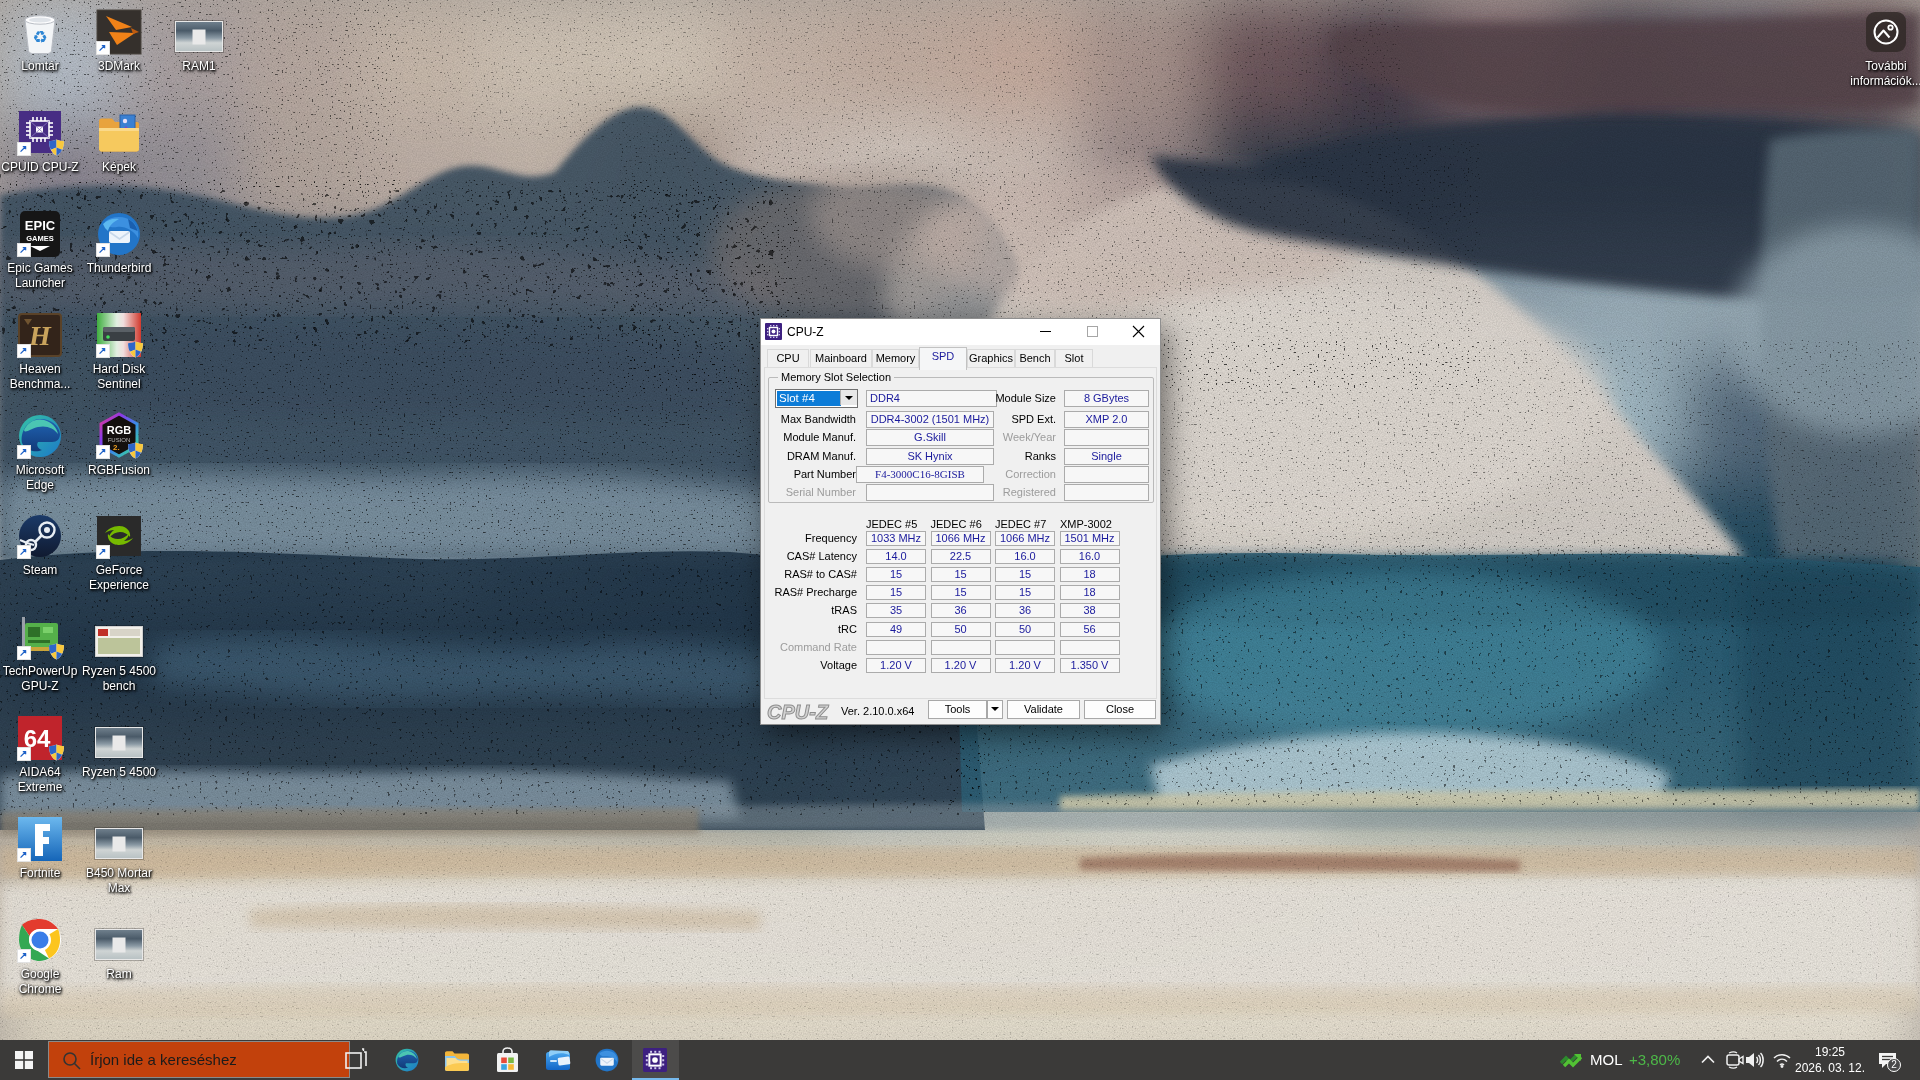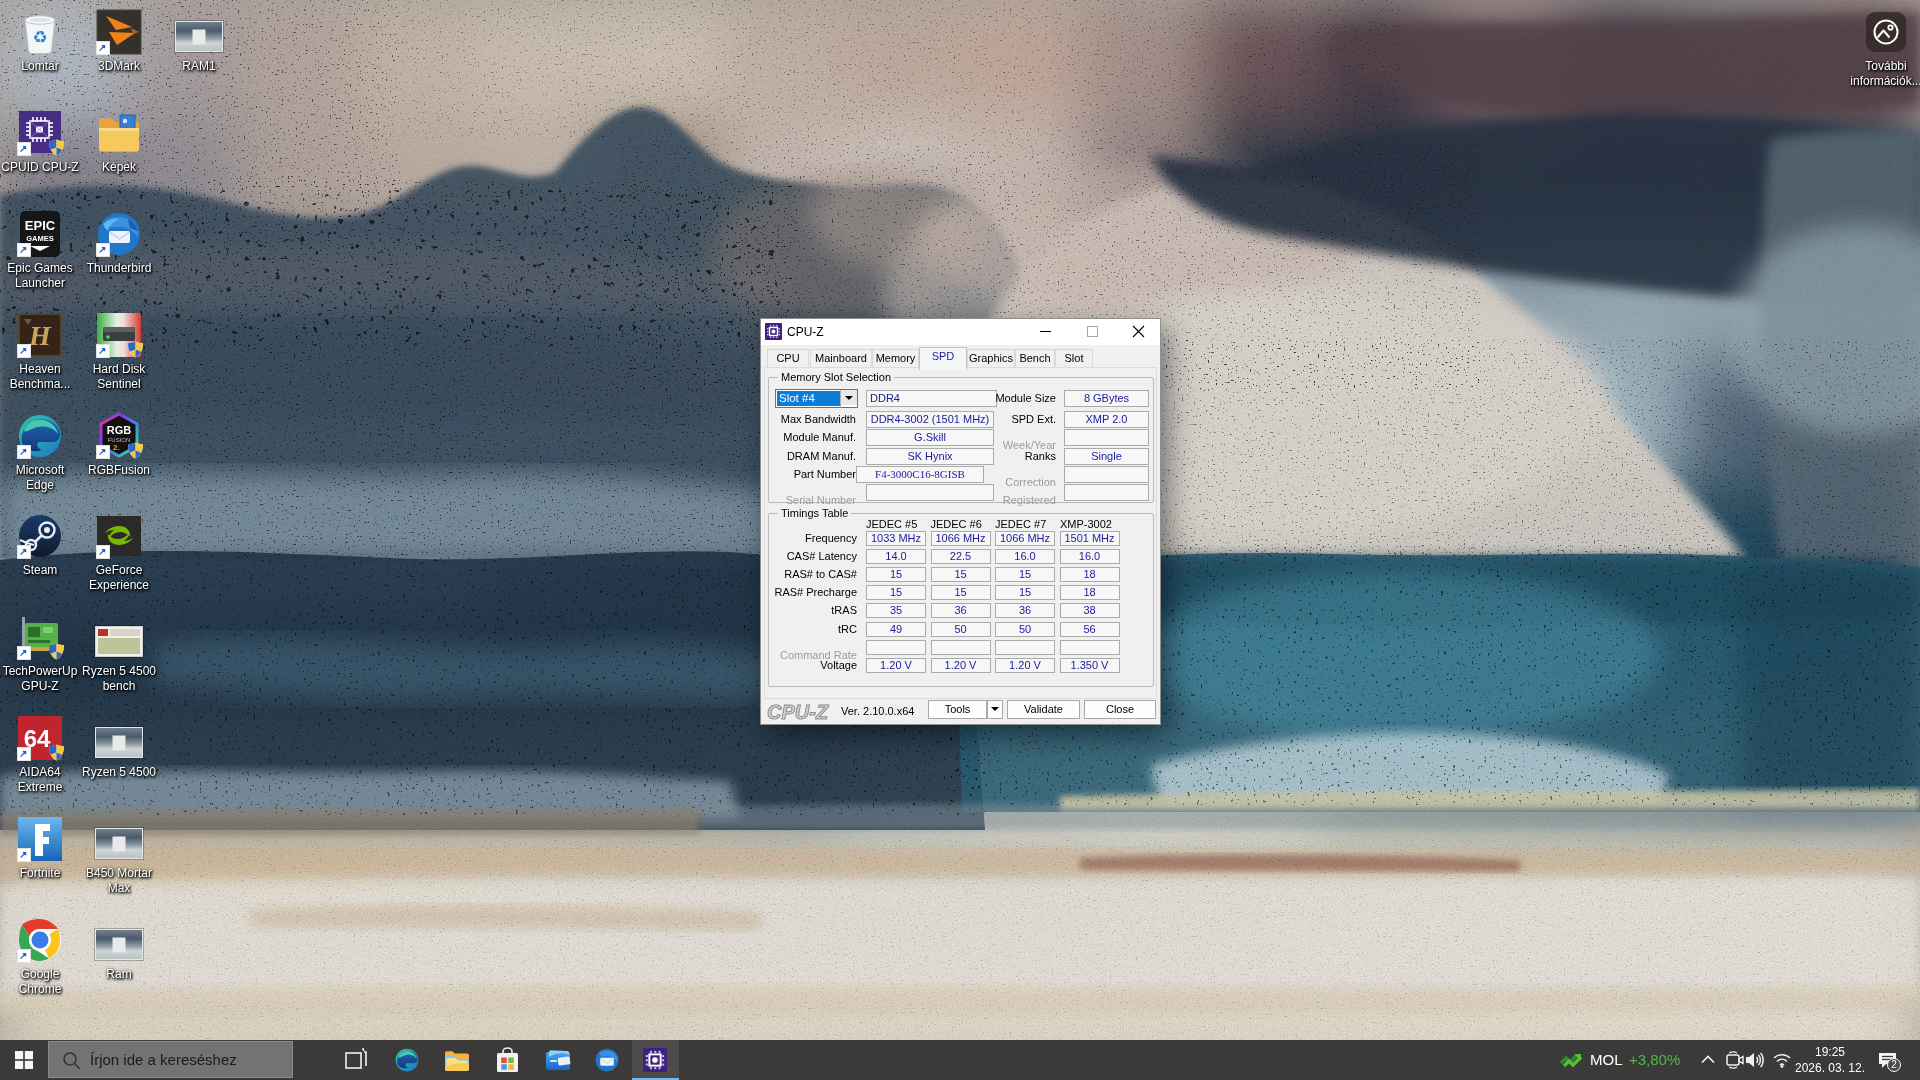--- a/index.html
+++ b/index.html
@@ -25,21 +25,21 @@
   #tabs{position:absolute;left:3px;top:28px;height:20px;}
   .tab{position:absolute;top:2px;height:17px;background:#f0f0f0;border:1px solid #d9d9d9;border-bottom:none;
      text-align:center;font-size:11px;padding-top:2px;box-sizing:content-box;}
   .tab.sel{top:0px;height:20px;background:#f5f6f7;z-index:3;color:#1a1a9c;border-color:#c2c2c2;}
   #pane{position:absolute;left:3px;top:48px;width:391px;height:330px;border:1px solid #dcdcdc;background:#f0f0f0;}
   .grp{position:absolute;border:1px solid #bababa;border-radius:2px;}
   .grp .gt{position:absolute;left:9px;top:-7px;background:#f0f0f0;padding:0 3px;font-size:11px;}
   .fld{position:absolute;height:15px;background:#f7f7f7;border:1px solid #ababab;color:#1a1a9c;
      text-align:center;font-size:11px;line-height:15px;}
   .lab{position:absolute;height:17px;line-height:17px;text-align:right;font-size:11px;}
-  .lab.dis{color:#9c9c9c;margin-top:8px;}
+  .lab.dis{color:#9c9c9c;}
   .btn{position:absolute;height:17px;background:#fdfdfd;border:1px solid #a8a8a8;text-align:center;
      font-size:11px;line-height:16px;}
   .hdr{position:absolute;width:60px;text-align:left;font-size:11px;}
 
   
   #taskbar{position:absolute;left:0;top:1040px;width:1920px;height:40px;background:#3b3a39;}
 </style>
 </head>
 <body>
 <div id="wall">
@@ -683,23 +683,20 @@
 <div class="lab" style="left:205px;top:92px;width:90px">SPD Ext.</div>
 <div class="fld" style="left:303px;top:92px;width:83px">XMP 2.0</div>
 <div class="lab dis" style="left:205px;top:110.4px;width:90px">Week/Year</div>
 <div class="fld" style="left:303px;top:110.4px;width:83px"></div>
 <div class="lab" style="left:205px;top:128.6px;width:90px">Ranks</div>
 <div class="fld" style="left:303px;top:128.6px;width:83px">Single</div>
 <div class="lab dis" style="left:205px;top:146.8px;width:90px">Correction</div>
 <div class="fld" style="left:303px;top:146.8px;width:83px"></div>
 <div class="lab dis" style="left:205px;top:165px;width:90px">Registered</div>
 <div class="fld" style="left:303px;top:165px;width:83px"></div>
-<div class="grp" style="left:7px;top:194px;width:384px;height:172px">
-      <div class="gt">Timings Table</div>
-    </div>
 <div class="hdr" style="left:105px;top:199px">JEDEC #5</div>
 <div class="hdr" style="left:169.5px;top:199px">JEDEC #6</div>
 <div class="hdr" style="left:234px;top:199px">JEDEC #7</div>
 <div class="hdr" style="left:299px;top:199px">XMP-3002</div>
 <div class="lab" style="left:5px;top:211px;width:91px">Frequency</div>
 <div class="fld" style="left:105px;top:212px;width:58px;height:13px;line-height:13px">1033 MHz</div>
 <div class="fld" style="left:169.5px;top:212px;width:58px;height:13px;line-height:13px">1066 MHz</div>
 <div class="fld" style="left:234px;top:212px;width:58px;height:13px;line-height:13px">1066 MHz</div>
 <div class="fld" style="left:298.5px;top:212px;width:58px;height:13px;line-height:13px">1501 MHz</div>
 <div class="lab" style="left:5px;top:229px;width:91px">CAS# Latency</div>
@@ -748,21 +745,21 @@
 <div class="btn" style="left:323px;top:381px;width:70px">Close</div>
 </div>
 
 <div id="taskbar">
 <svg style="position:absolute;left:15px;top:11px" width="18" height="18" viewBox="0 0 18 18">
 <rect x="0" y="0" width="8.2" height="8.2" fill="#f5f5f5"></rect>
       <rect x="9.8" y="0" width="8.2" height="8.2" fill="#f5f5f5"></rect>
 <rect x="0" y="9.8" width="8.2" height="8.2" fill="#f5f5f5"></rect>
       <rect x="9.8" y="9.8" width="8.2" height="8.2" fill="#f5f5f5"></rect>
     </svg>
-<div style="position:absolute;left:48px;top:1px;width:245px;height:37px;background:#737373;border:1px solid #8a8a8a;box-sizing:border-box">
+<div style="position:absolute;left:48px;top:1px;width:302px;height:37px;background:#c2410c;border:1px solid #8a8a8a;box-sizing:border-box">
 <svg style="position:absolute;left:13px;top:9px" width="19" height="19" viewBox="0 0 19 19">
 <circle cx="8" cy="8" r="6" fill="none" stroke="#333" stroke-width="1.6"></circle>
 <line x1="12.5" y1="12.5" x2="18" y2="18" stroke="#333" stroke-width="1.6"></line>
       </svg>
 <div style="position:absolute;left:41px;top:9px;font-size:15px;color:#1b1b1b">Írjon ide a kereséshez</div>
     </div>
 <svg style="position:absolute;left:344px;top:8px" width="24" height="24" viewBox="0 0 24 24">
 <rect x="2" y="5" width="15" height="15" fill="none" stroke="#f0f0f0" stroke-width="1.6"></rect>
 <path d="M20,4 L22,4 L22,18" fill="none" stroke="#f0f0f0" stroke-width="1.6"></path>
 <path d="M18,1 L19.5,1 L19.5,3" fill="none" stroke="#f0f0f0" stroke-width="1.4"></path>

